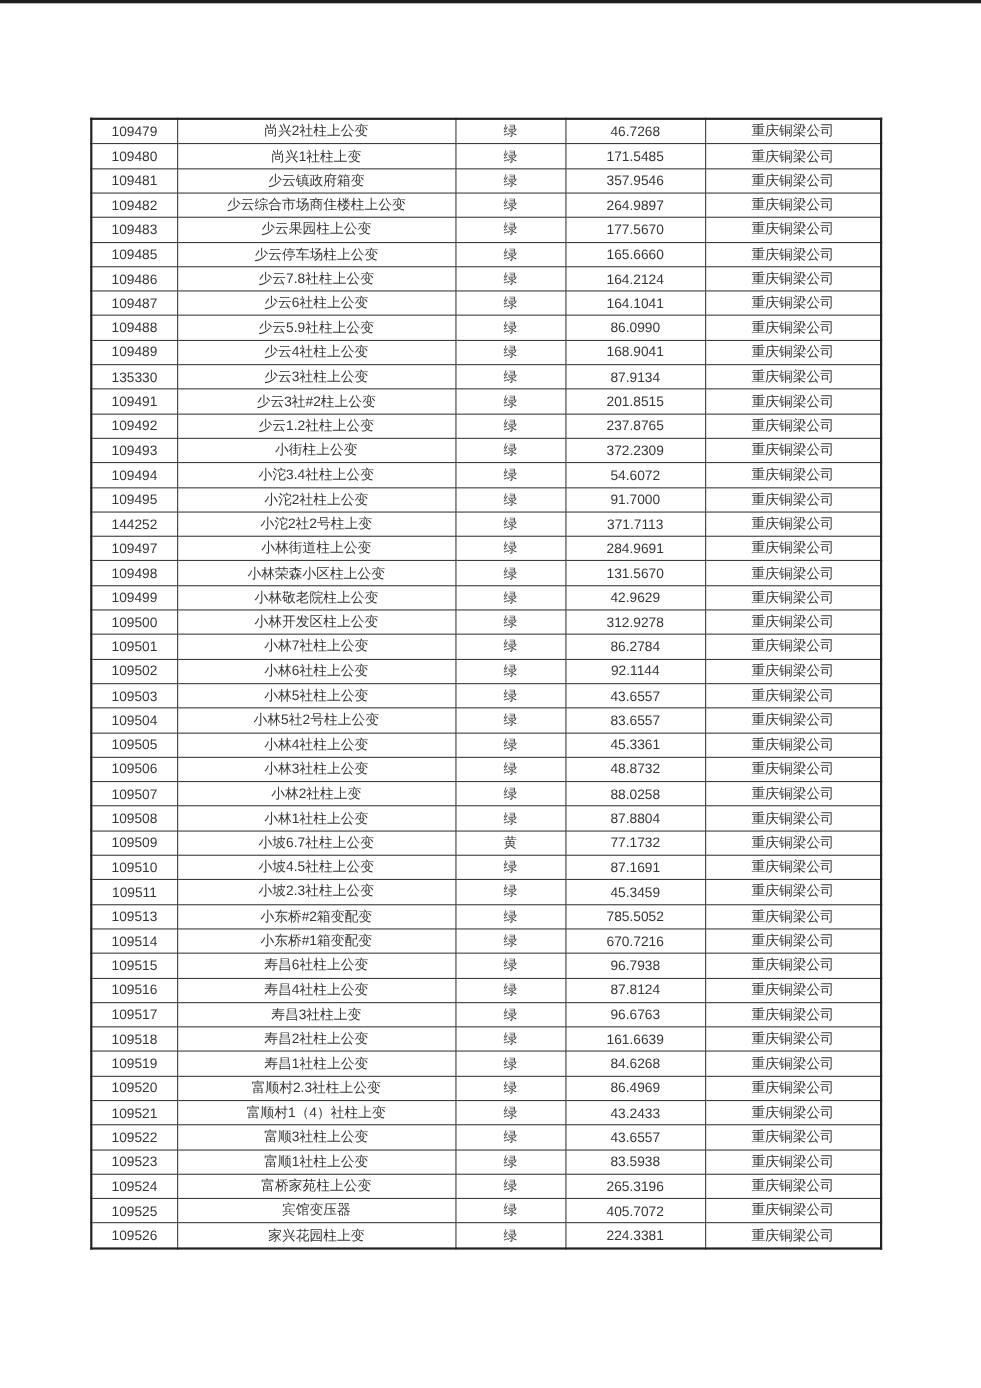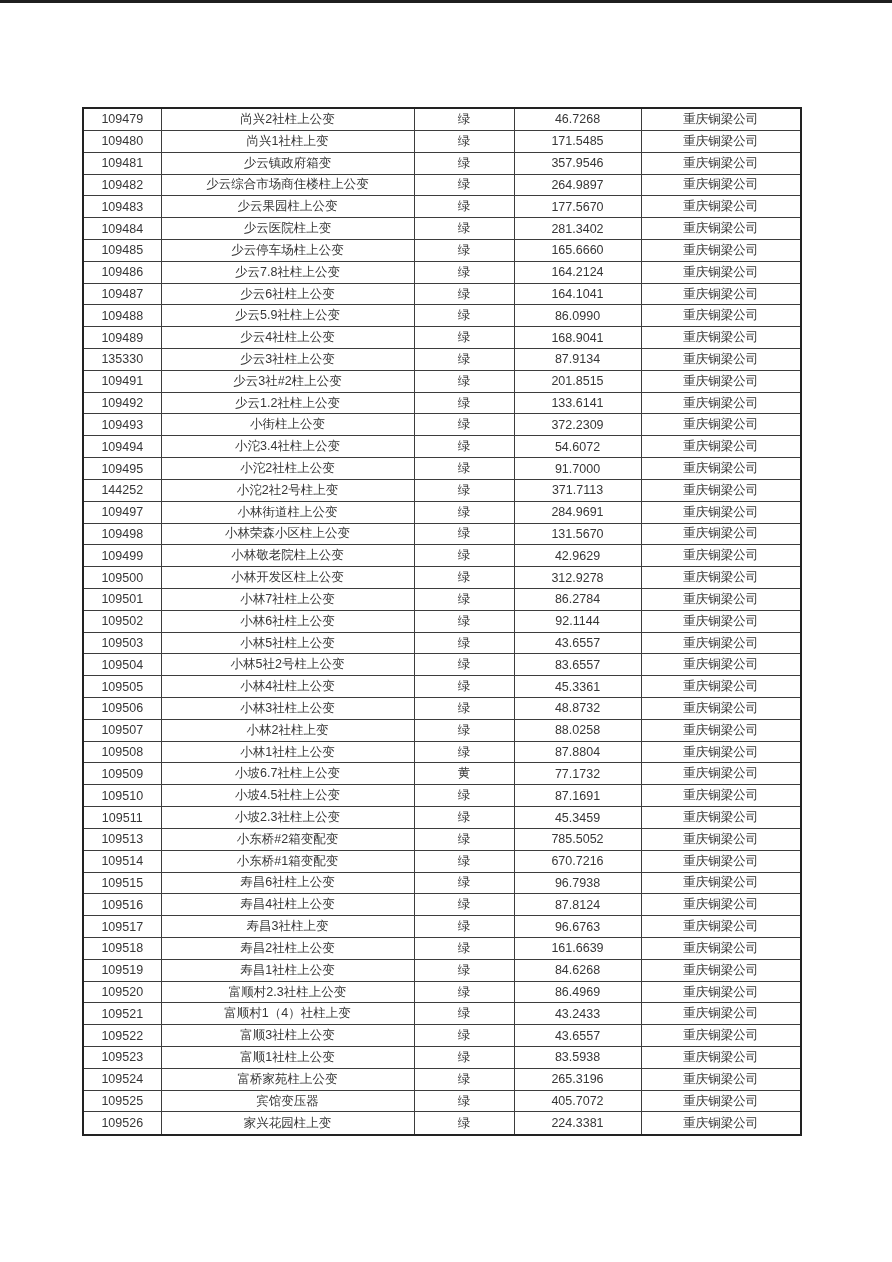--- a/index.html
+++ b/index.html
@@ -102,27 +102,20 @@
           <td>重庆铜梁公司</td>
         </tr>
         <tr>
           <td>109483</td>
           <td>少云果园柱上公变</td>
           <td>绿</td>
           <td>177.5670</td>
           <td>重庆铜梁公司</td>
         </tr>
         <tr>
-          <td>109484</td>
-          <td>少云医院柱上变</td>
-          <td>绿</td>
-          <td>281.3402</td>
-          <td>重庆铜梁公司</td>
-        </tr>
-        <tr>
           <td>109485</td>
           <td>少云停车场柱上公变</td>
           <td>绿</td>
           <td>165.6660</td>
           <td>重庆铜梁公司</td>
         </tr>
         <tr>
           <td>109486</td>
           <td>少云7.8社柱上公变</td>
           <td>绿</td>
@@ -161,21 +154,21 @@
           <td>109491</td>
           <td>少云3社#2柱上公变</td>
           <td>绿</td>
           <td>201.8515</td>
           <td>重庆铜梁公司</td>
         </tr>
         <tr>
           <td>109492</td>
           <td>少云1.2社柱上公变</td>
           <td>绿</td>
-          <td>133.6141</td>
+          <td>237.8765</td>
           <td>重庆铜梁公司</td>
         </tr>
         <tr>
           <td>109493</td>
           <td>小街柱上公变</td>
           <td>绿</td>
           <td>372.2309</td>
           <td>重庆铜梁公司</td>
         </tr>
         <tr>

